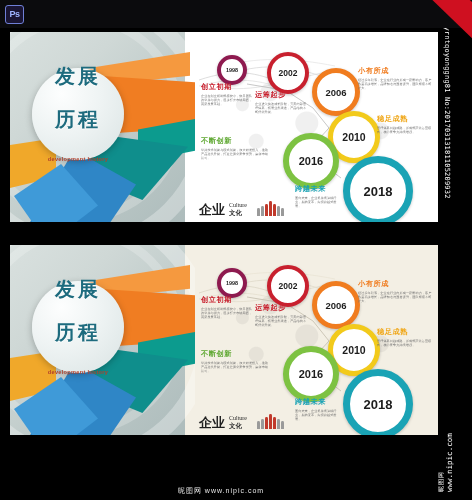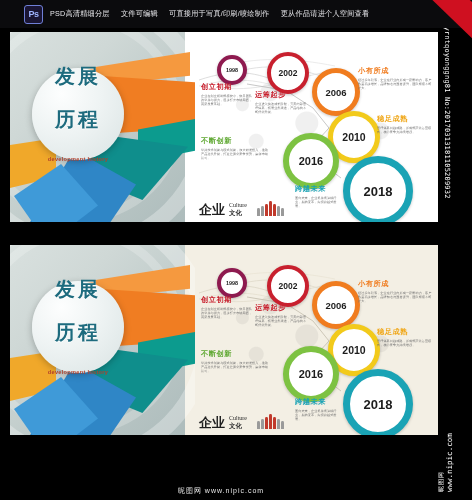--- a/index.html
+++ b/index.html
@@ -1,21 +1,21 @@
 <!DOCTYPE html>
 <html><head>
 <meta charset="utf-8">
 <style>
   html,body{margin:0;padding:0;background:#000;}
   body{width:472px;height:500px;position:relative;overflow:hidden;
        font-family:"Liberation Sans","DejaVu Sans",sans-serif;}
 
   
   .topbar{position:absolute;left:0;top:0;width:472px;height:28px;background:#0b0b0d;
-          display:flex;align-items:center;gap:7px;padding-left:24px;box-sizing:border-box;z-index:6;}
+          display:flex;align-items:center;gap:7px;padding-left:5px;box-sizing:border-box;z-index:6;}
   .ps-logo{width:17px;height:17px;border:1px solid #6f7fd6;border-radius:3px;background:#1a1533;
            color:#9fb4ff;font-size:9px;font-weight:bold;display:flex;align-items:center;
            justify-content:center;letter-spacing:-0.5px;flex:0 0 auto;}
   .topbar-text{color:#e8e8ec;font-size:7.2px;letter-spacing:.2px;white-space:nowrap;
                transform:scaleY(1.05);}
   .topbar-text span{margin-right:9px;}
 
   
   .ribbon{position:absolute;right:-24px;top:-16px;width:96px;height:26px;background:#cf1020;
           transform:rotate(44deg);z-index:7;overflow:hidden;}
@@ -97,26 +97,20 @@
 
   
   .caption{position:absolute;left:0;bottom:4px;width:442px;text-align:center;color:#e6e6e6;
            font-size:7px;letter-spacing:1px;}
 </style>
 </head>
 <body>
 
 <div class="topbar">
   <div class="ps-logo">Ps</div>
-  <div class="topbar-text">
-    <span>PSD高清精细分层</span>
-    <span>文件可编辑</span>
-    <span>可直接用于写真/印刷/喷绘制作</span>
-    <span>更从作品请进个人空间查看</span>
-  </div>
 </div>
 
 <div class="ribbon">
   
 </div>
 
 <div class="rail">
   <div class="rail-id">byrntqoyonggng81 No:20170313181105209932</div>
   <div class="rail-site">www.nipic.com</div>
   <div class="rail-cn">昵图网</div>

